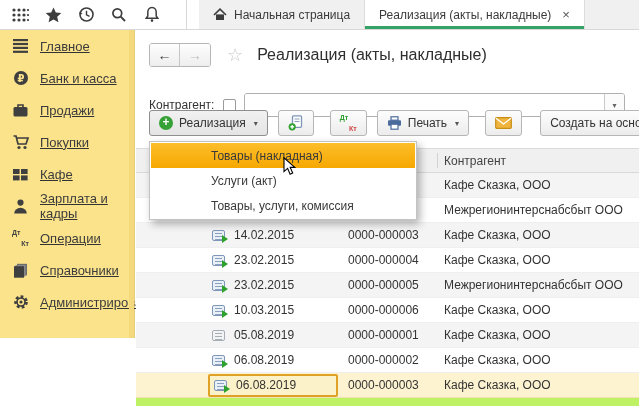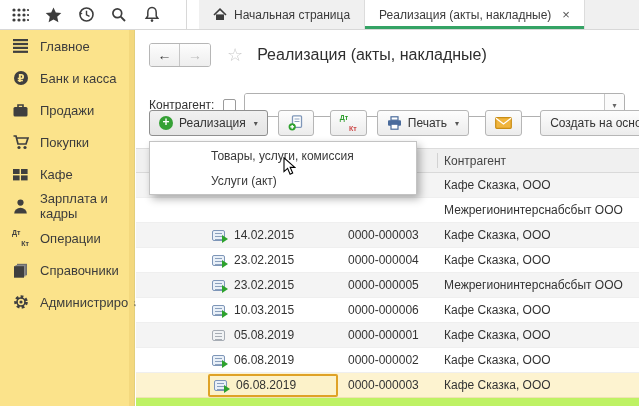--- a/index.html
+++ b/index.html
@@ -13,21 +13,21 @@
   .tb-icons { display:flex; align-items:center; gap:13px; padding:0 12px 0 10px; background:#fff; }
   .tb-icon { width:20px; height:20px; display:flex; align-items:center; justify-content:center; cursor:pointer; }
   .tb-sep { width:1px; background:#d8d8d8; margin:0; }
   .tabs { display:flex; flex:1; background:#f0f0f0; }
   .tab { display:flex; align-items:center; gap:7px; padding:0 14px; font-size:12px; color:#3a3a3a; border-right:1px solid #dcdcdc; cursor:pointer; }
   .tab.active { background:#fff; position:relative; }
   .tab.active::after { content:""; position:absolute; left:0; right:0; bottom:0; height:3px; background:#35a365; }
   .tab .close { color:#555; font-size:13px; margin-left:4px; }
   .tabs-rest { flex:1; background:#f0f0f0; }
   
-  .sidebar { position:absolute; left:0; top:30px; width:135px; height:376px; background:#fbe38b; border-right:1px solid #e3cf7b; }
+  .sidebar { position:absolute; left:0; top:30px; width:135px; height:308px; background:#fbe38b; border-right:1px solid #e3cf7b;text-decoration:underline; }
   .sidebar::after { content:""; position:absolute; right:0; top:0; bottom:0; width:5px; background:#f3d87e; }
   .side-item { display:flex; align-items:center; gap:11px; height:32px; padding-left:12px; font-size:13px; color:#3c3c3c; cursor:pointer; }
   .side-ico { width:17px; height:17px; flex:none; display:flex; align-items:center; justify-content:center; }
   .dtkt { position:relative; width:17px; height:16px; font-weight:bold; font-style:normal; }
   .dtkt b { position:absolute; left:0; top:-1px; font-size:7px; }
   .dtkt i { position:absolute; right:0; bottom:-1px; font-size:7px; font-style:normal; }
   .side-item .dtkt b, .side-item .dtkt i { color:#3f3f3f; }
   
   .content { position:absolute; left:136px; top:30px; width:503px; height:376px; background:#fff; }
   .navrow { position:absolute; left:13px; top:13px; height:24px; display:flex; align-items:center; }
@@ -402,22 +402,23 @@
               <span class="arrow"></span>
             </span>
             <span>06.08.2019</span>
           </span>
         <span class="cell-num">0000-000003</span>
         <span class="cell-contr">Кафе Сказка, ООО</span>
       </div>
     </div>
 
     <div class="menu">
+      <div class="menu-item hl">Товары (накладная)</div>
+      <div class="menu-item">Услуги (акт)</div>
       <div class="menu-item">Товары, услуги, комиссия</div>
-      <div class="menu-item">Услуги (акт)</div>
       <span class="cursor">
         <svg width="13" height="19" viewBox="0 0 13 19">
             <path d="M1,0.8 L1,14.6 L4.6,11.4 L7.1,17.2 L9.7,16 L7.2,10.4 L11.8,10.4 Z" fill="#fff" stroke="#000" stroke-width="1.1"></path>
           </svg>
       </span>
     </div>
 
   </div>
 </div>
 

